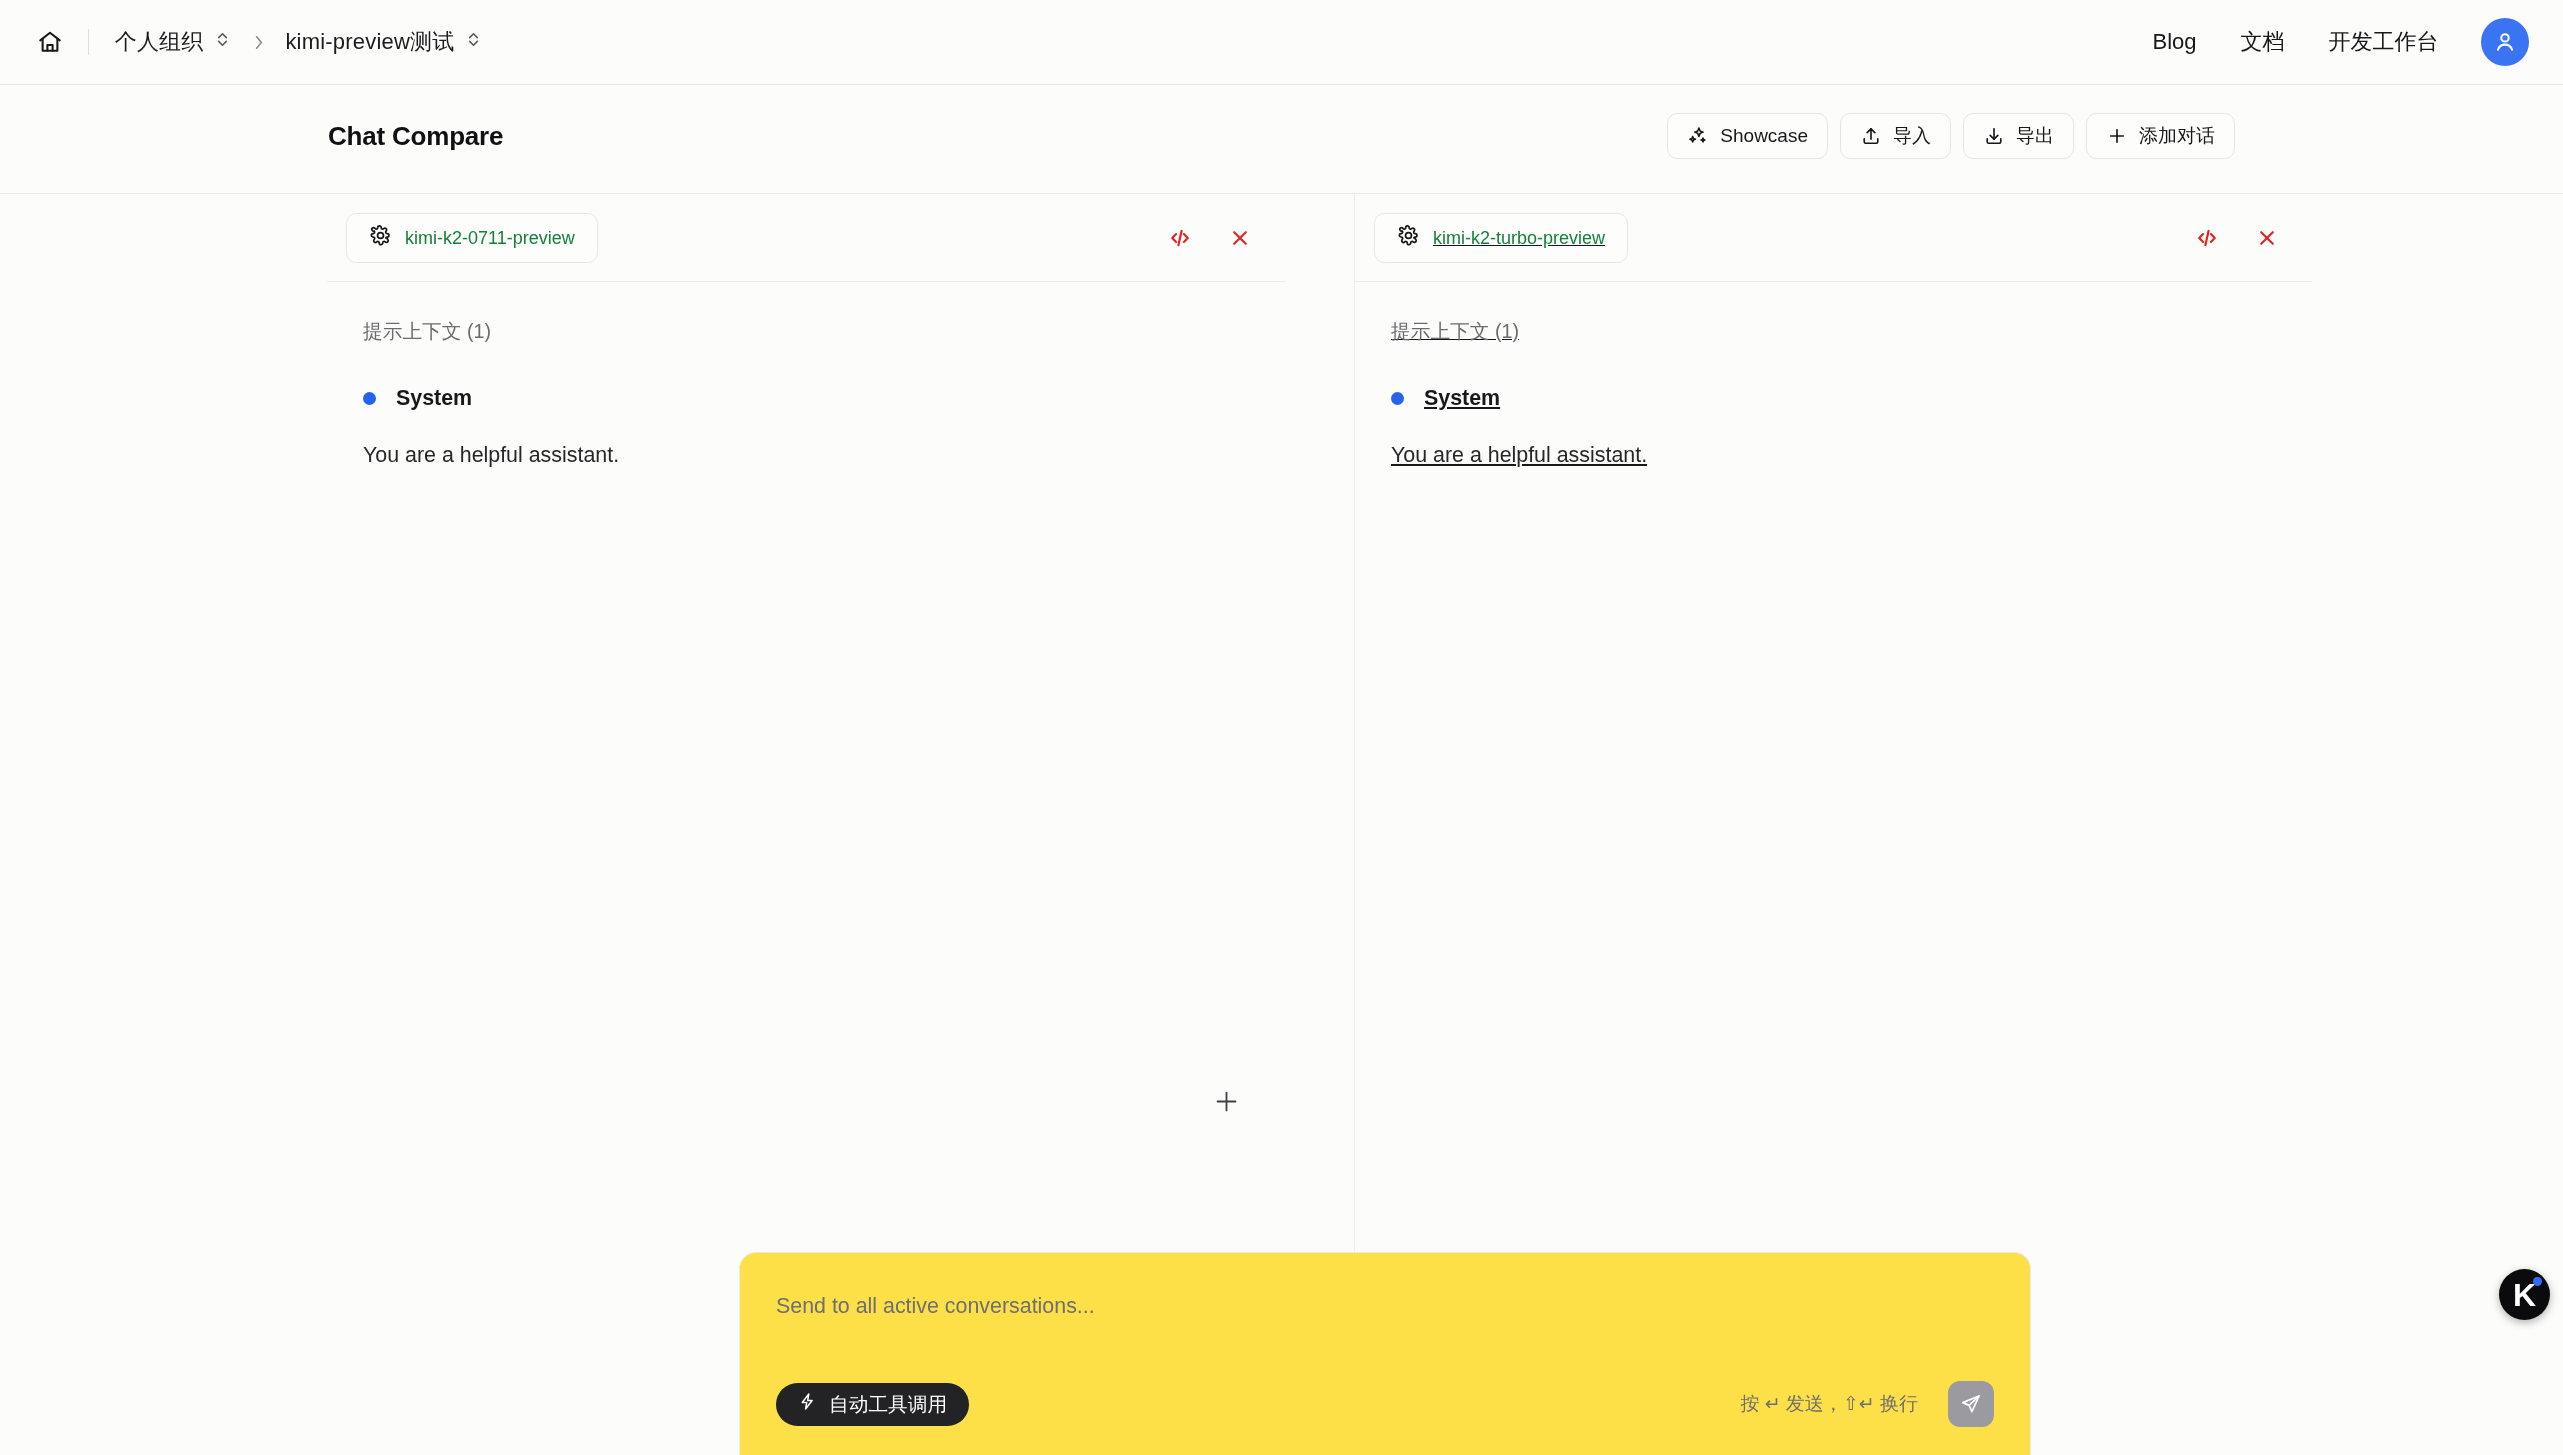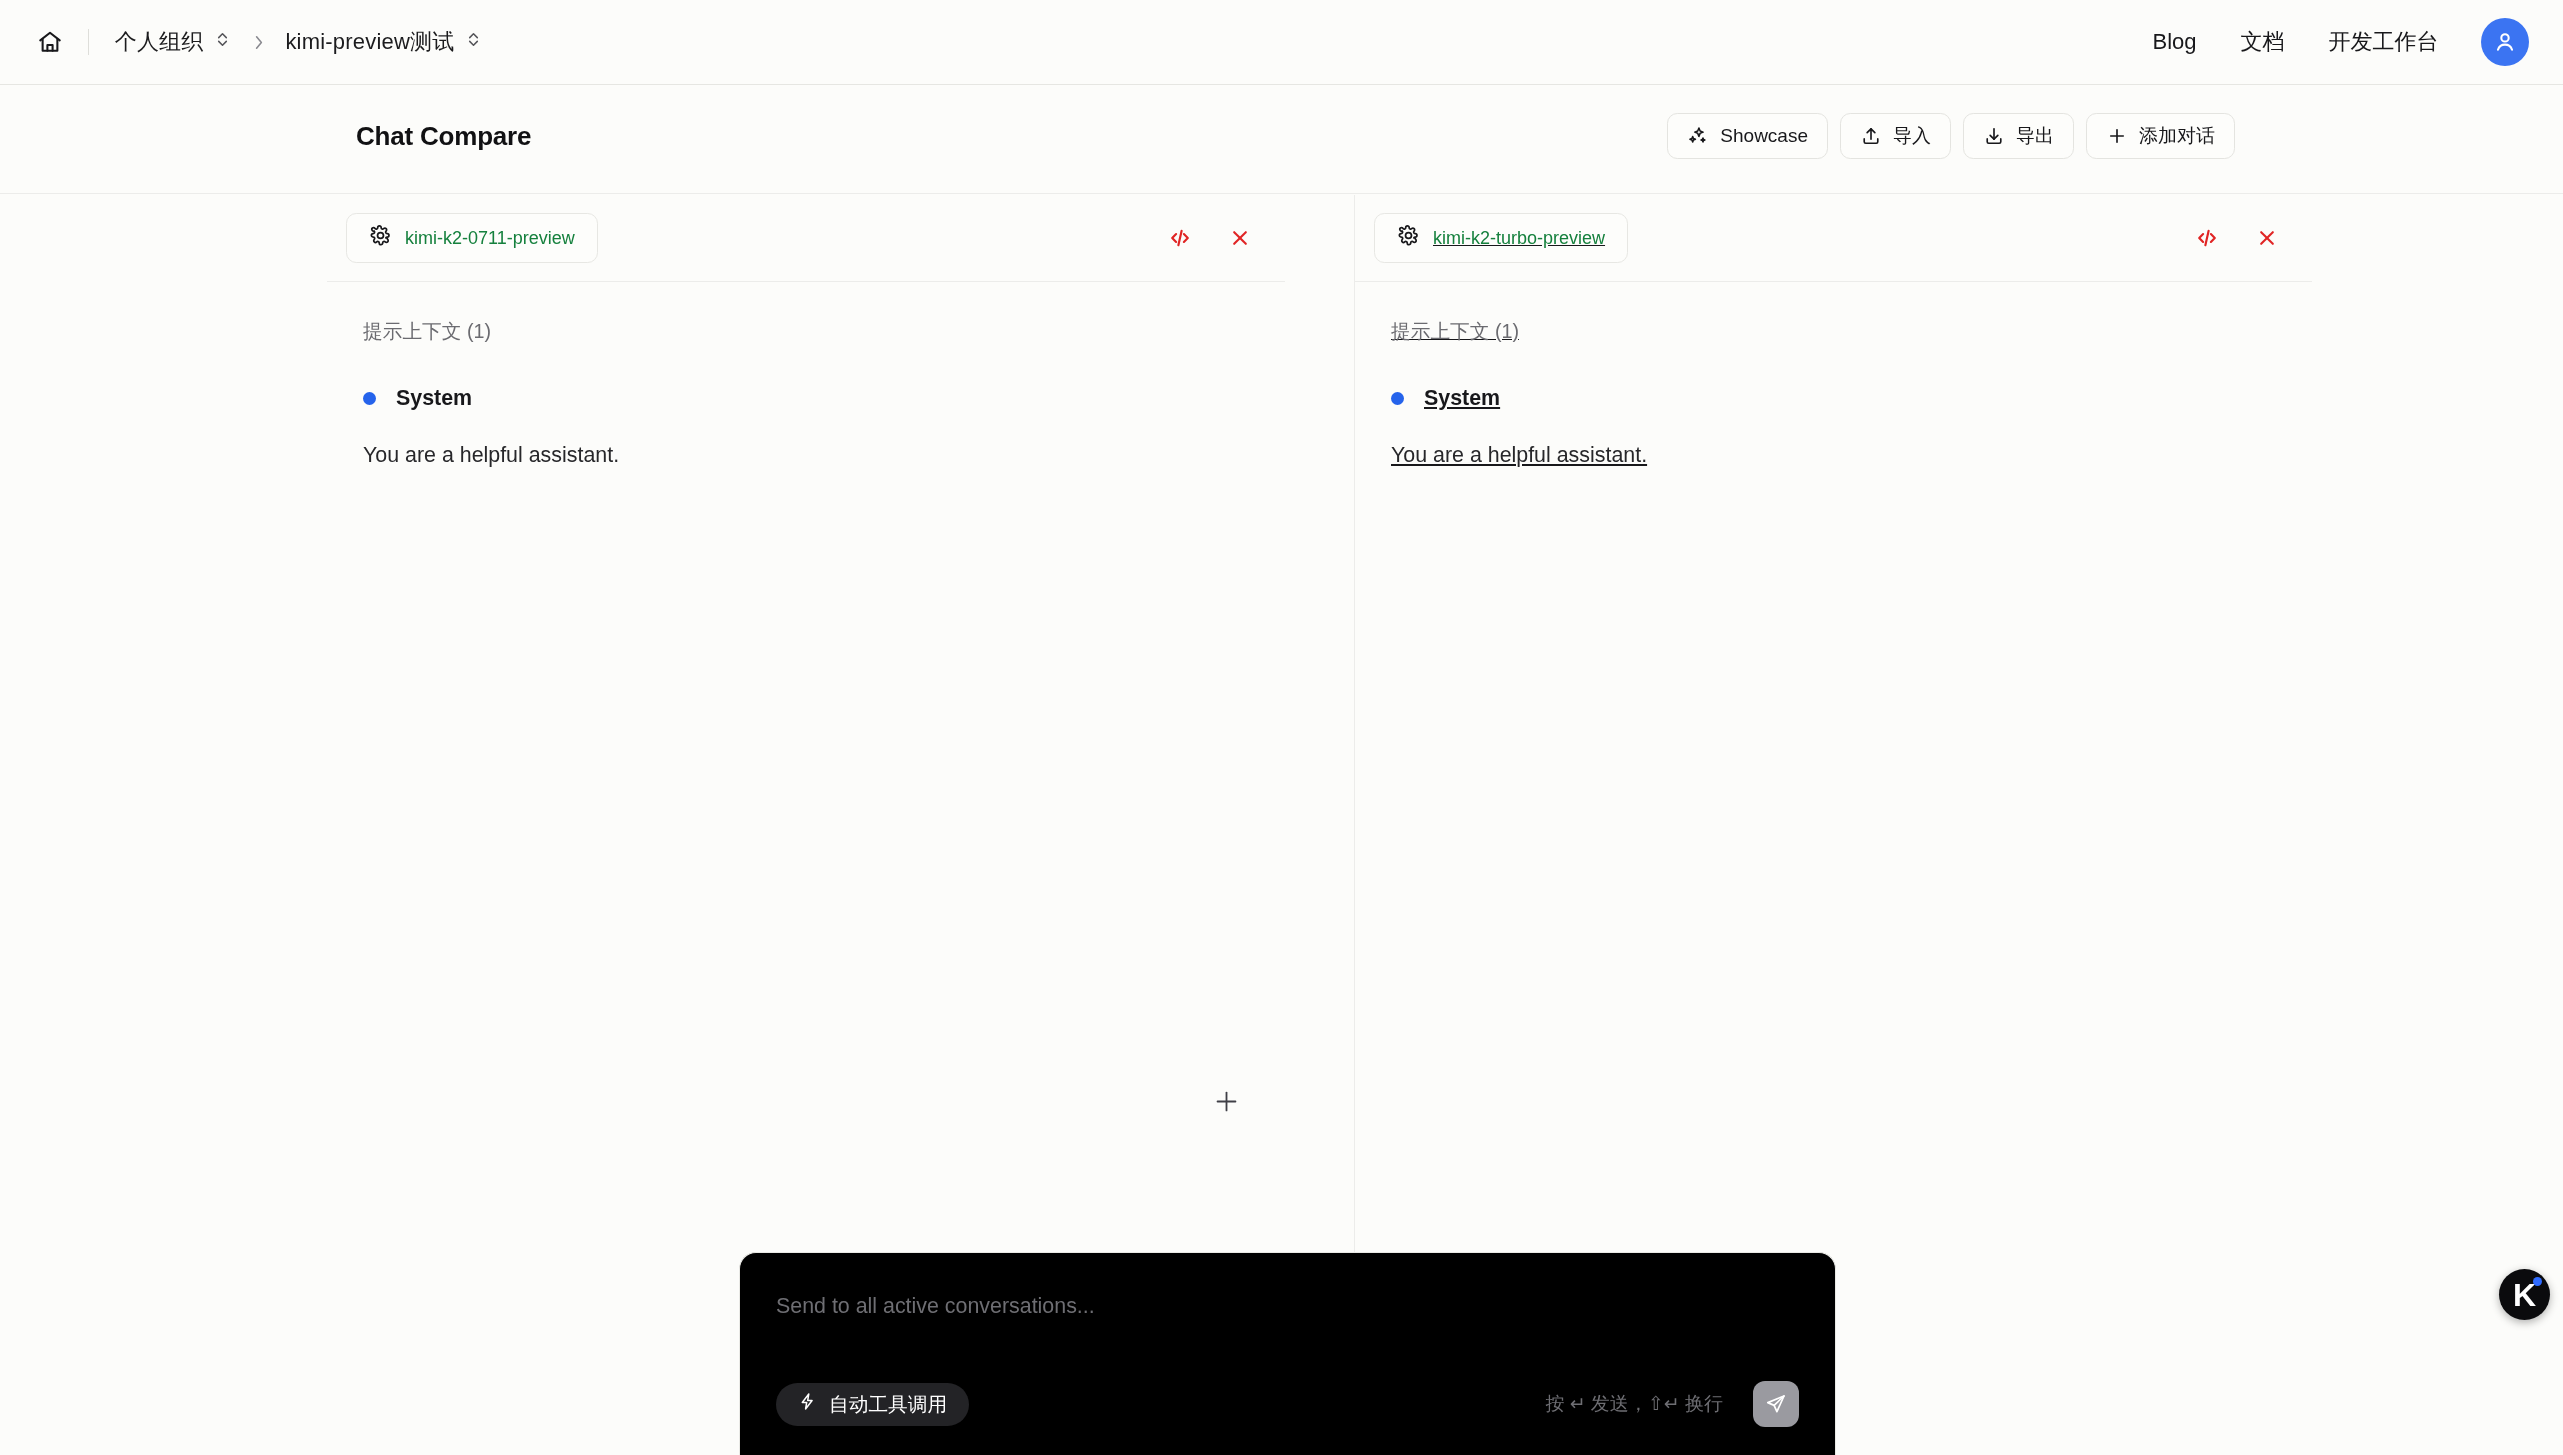--- a/index.html
+++ b/index.html
@@ -107,21 +107,20 @@
     align-items: center;
     justify-content: space-between;
     padding: 0 328px;
     border-bottom: 0.9px solid #ececea;
   }
   .page-title {
     font-size: 26px;
     font-weight: 700;
     color: #111113;
     letter-spacing: -0.2px;
-    margin-left: 28px;
   }
   .toolbar { display: flex; align-items: center; gap: 12px; }
   .tb-btn {
     display: flex; align-items: center; gap: 11px;
     height: 46px;
     padding: 0 19px;
     border: 0.9px solid #e4e4e0;
     border-radius: 10.3px;
     background: #fdfdfb;
     font-size: 19px;
@@ -215,26 +214,26 @@
     top: 1082px;
     width: 38px; height: 38px;
     display: flex; align-items: center; justify-content: center;
   }
 
   
   .composer {
     position: absolute;
     left: 739px;
     top: 1252px;
-    width: 1097px;
+    width: 1292px;
     height: 204px;
     border: 0.9px solid #e9e9e5;
     border-radius: 17px 17px 0 0;
     border-bottom: none;
-    background: #000000;
+    background: #fde047;
     padding: 41px 36px 0 36px;
   }
   .composer-placeholder {
     font-size: 21.4px;
     color: #6e6e73;
   }
   .composer-bottom {
     position: absolute;
     left: 36px; right: 36px;
     bottom: 29px;

